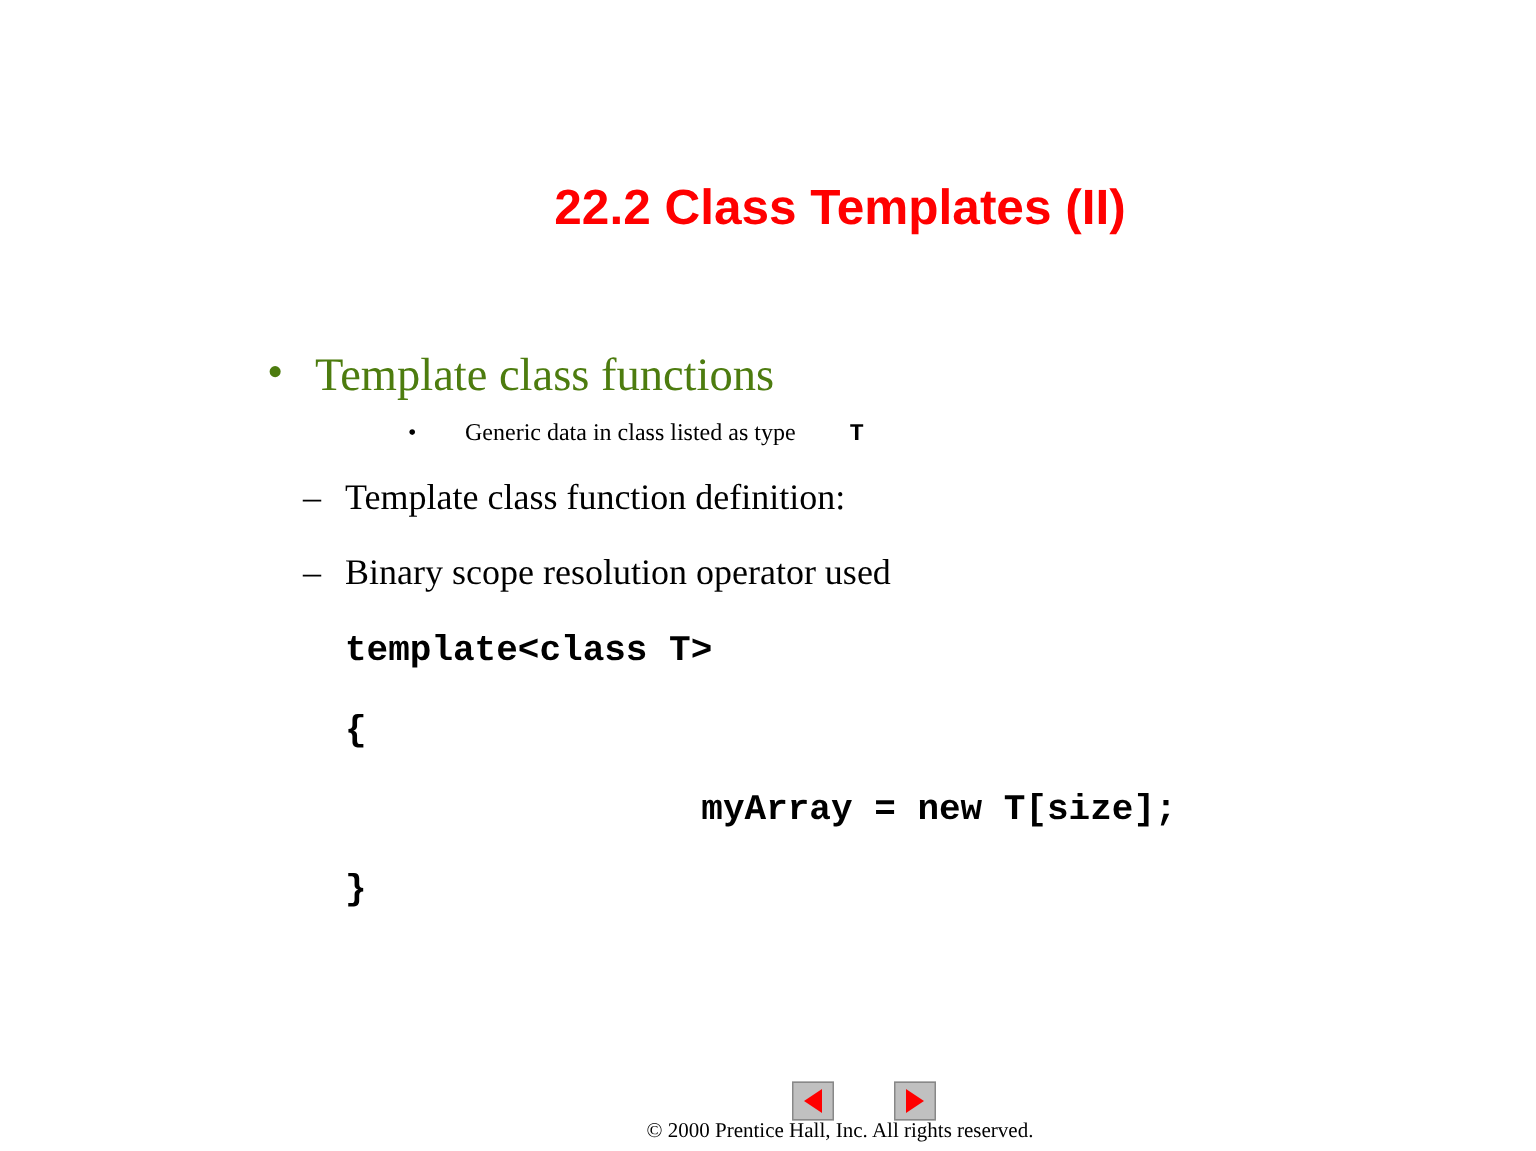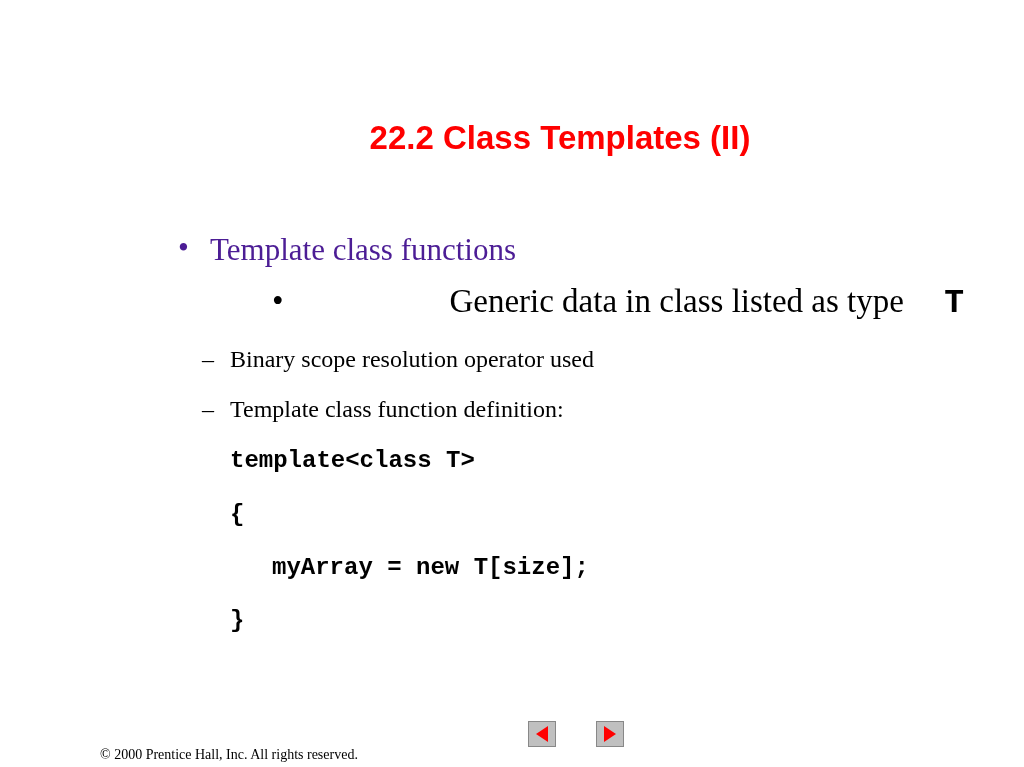--- a/index.html
+++ b/index.html
@@ -28,21 +28,21 @@
       font-weight: bold;
       font-size: 33px;
       margin-bottom: 75px;
     }
     .content {
       padding-left: 98px;
       padding-right: 60px;
     }
     .bullet-1 {
       font-size: 31px;
-      color: #4c1d95;
+      color: #4d7c0f;
       margin-bottom: 10px;
       position: relative;
       padding-left: 32px;
     }
     .bullet-1::before {
       content: "•";
       position: absolute;
       left: 0;
       top: -2px;
       font-size: 31px;
@@ -55,28 +55,27 @@
       position: relative;
       margin-top: 10px;
       line-height: 1.4;
     }
     .sub-dash::before {
       content: "–";
       position: absolute;
       left: 0;
     }
     .sub-bullet {
-      font-size: 33px;
+      font-size: 16px;
       color: #000;
       margin-left: 110px;
       padding-left: 22px;
       position: relative;
       margin-top: 10px;
       line-height: 1.4;
-      text-align: right;
     }
     .sub-bullet::before {
       content: "•";
       position: absolute;
       left: 0;
     }
     .code-line {
       font-family: "Courier New", Courier, monospace;
       font-weight: bold;
       font-size: 24px;
@@ -84,30 +83,32 @@
       margin-left: 68px;
       margin-top: 12px;
       line-height: 1.55;
     }
     .code-inline {
       font-family: "Courier New", Courier, monospace;
       font-weight: bold;
     }
     .indent {
       padding-left: 42px;
+      text-align: center;
     }
     .footer {
       position: absolute;
       bottom: 20px;
       left: 20px;
       right: 20px;
     }
     .copyright {
       font-size: 14px;
       color: #000;
+      text-align: center;
     }
     .nav-buttons {
       position: absolute;
       bottom: 0;
       left: 50%;
       transform: translateX(-50%);
       display: flex;
       gap: 8px;
     }
     .nav-btn {
@@ -142,23 +143,23 @@
   <h1 class="title">22.2  Class Templates (II)</h1>
 
   <div class="content">
     <div class="bullet-1">Template class functions</div>
 
 
     <div class="sub-bullet">
       <span>Generic data in class listed as type </span><span class="code-inline">T</span>
     </div>
 
+    <div class="sub-dash">Template class function definition:</div>
+
     <div class="sub-dash">Binary scope resolution operator used</div>
-
-    <div class="sub-dash">Template class function definition:</div>
 
     <div class="code-line">template&lt;class T&gt;</div>
     <div class="code-line">{</div>
     <div class="code-line indent">myArray = new T[size];</div>
     <div class="code-line">}</div>
 
   </div>
 
   <div class="footer">
     <div class="copyright">© 2000 Prentice Hall, Inc.  All rights reserved.</div>

